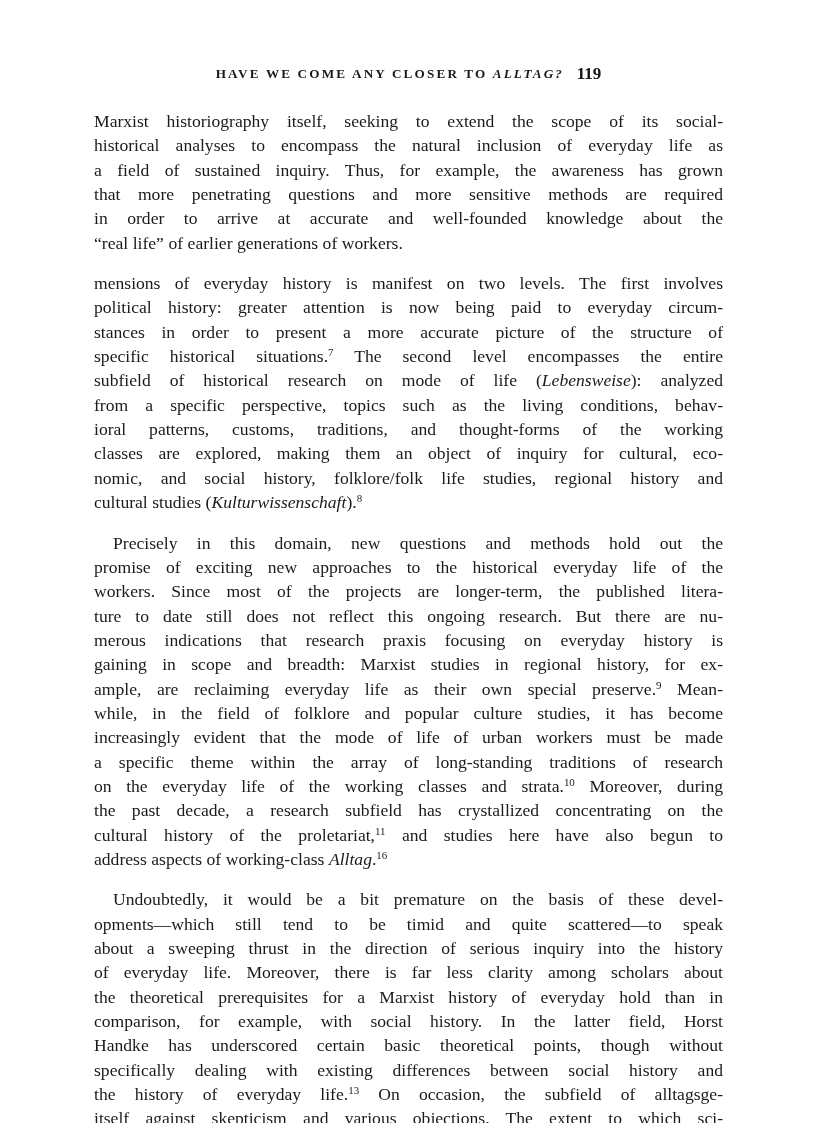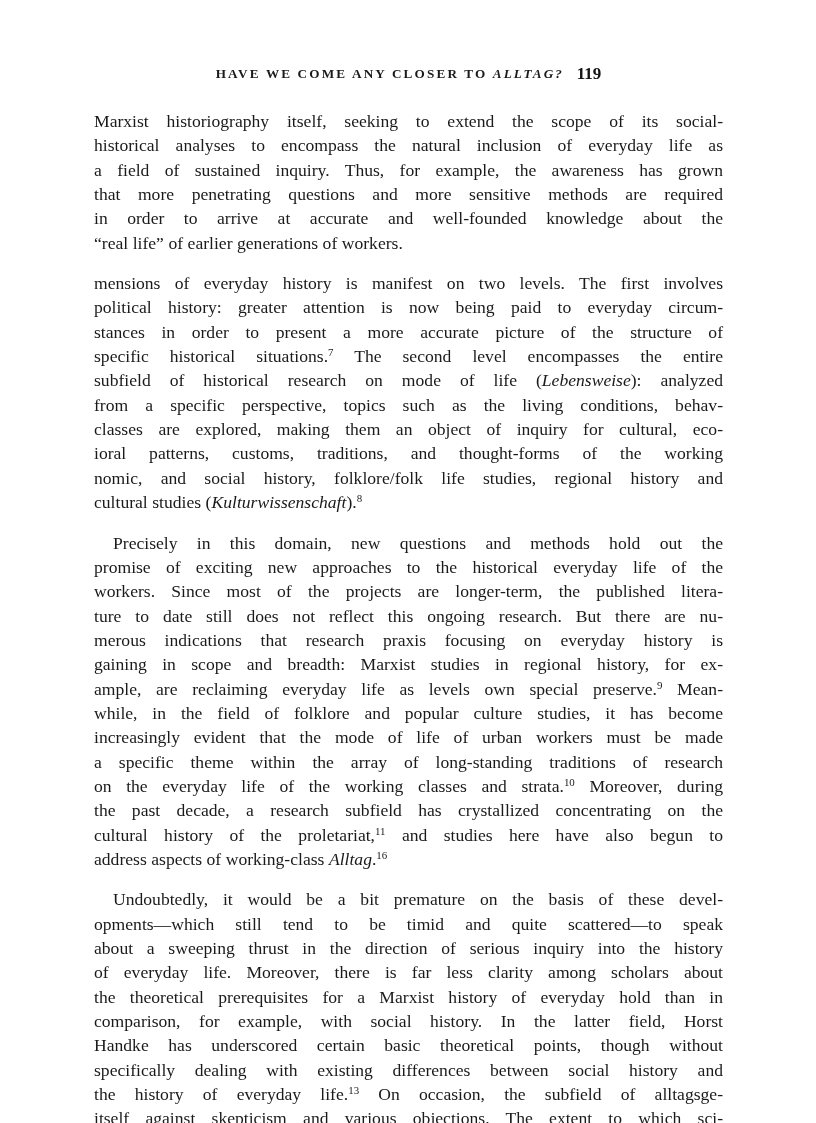--- a/index.html
+++ b/index.html
@@ -109,33 +109,33 @@
         <span class="line"><span>in order to arrive at accurate and well-founded knowledge about the</span></span>
         <span class="line last"><span>“real life” of earlier generations of workers.</span></span>
       </p>
       <p class="para">
         <span class="line"><span>mensions of everyday history is manifest on two levels. The first involves</span></span>
         <span class="line"><span>political history: greater attention is now being paid to everyday circum-</span></span>
         <span class="line"><span>stances in order to present a more accurate picture of the structure of</span></span>
         <span class="line"><span>specific historical situations.</span><sup>7</sup><span> The second level encompasses the entire</span></span>
         <span class="line"><span>subfield of historical research on mode of life (</span><em class="it">Lebensweise</em><span>): analyzed</span></span>
         <span class="line"><span>from a specific perspective, topics such as the living conditions, behav-</span></span>
+        <span class="line"><span>ioral patterns, customs, traditions, and thought-forms of the working</span></span>
         <span class="line"><span>classes are explored, making them an object of inquiry for cultural, eco-</span></span>
-        <span class="line"><span>ioral patterns, customs, traditions, and thought-forms of the working</span></span>
         <span class="line"><span>nomic, and social history, folklore/folk life studies, regional history and</span></span>
         <span class="line last"><span>cultural studies (</span><em class="it">Kulturwissenschaft</em><span>).</span><sup>8</sup></span>
       </p>
       <p class="para">
         <span class="line first-indent"><span>Precisely in this domain, new questions and methods hold out the</span></span>
         <span class="line"><span>promise of exciting new approaches to the historical everyday life of the</span></span>
         <span class="line"><span>workers. Since most of the projects are longer-term, the published litera-</span></span>
         <span class="line"><span>ture to date still does not reflect this ongoing research. But there are nu-</span></span>
         <span class="line"><span>merous indications that research praxis focusing on everyday history is</span></span>
         <span class="line"><span>gaining in scope and breadth: Marxist studies in regional history, for ex-</span></span>
-        <span class="line"><span>ample, are reclaiming everyday life as levels own special preserve.</span><sup>9</sup><span> Mean-</span></span>
+        <span class="line"><span>ample, are reclaiming everyday life as their own special preserve.</span><sup>9</sup><span> Mean-</span></span>
         <span class="line"><span>while, in the field of folklore and popular culture studies, it has become</span></span>
         <span class="line"><span>increasingly evident that the mode of life of urban workers must be made</span></span>
         <span class="line"><span>a specific theme within the array of long-standing traditions of research</span></span>
         <span class="line"><span>on the everyday life of the working classes and strata.</span><sup>10</sup><span> Moreover, during</span></span>
         <span class="line"><span>the past decade, a research subfield has crystallized concentrating on the</span></span>
         <span class="line"><span>cultural history of the proletariat,</span><sup>11</sup><span> and studies here have also begun to</span></span>
         <span class="line last"><span>address aspects of working-class </span><em class="it">Alltag</em><span>.</span><sup>16</sup></span>
       </p>
       <p class="para">
         <span class="line first-indent"><span>Undoubtedly, it would be a bit premature on the basis of these devel-</span></span>

